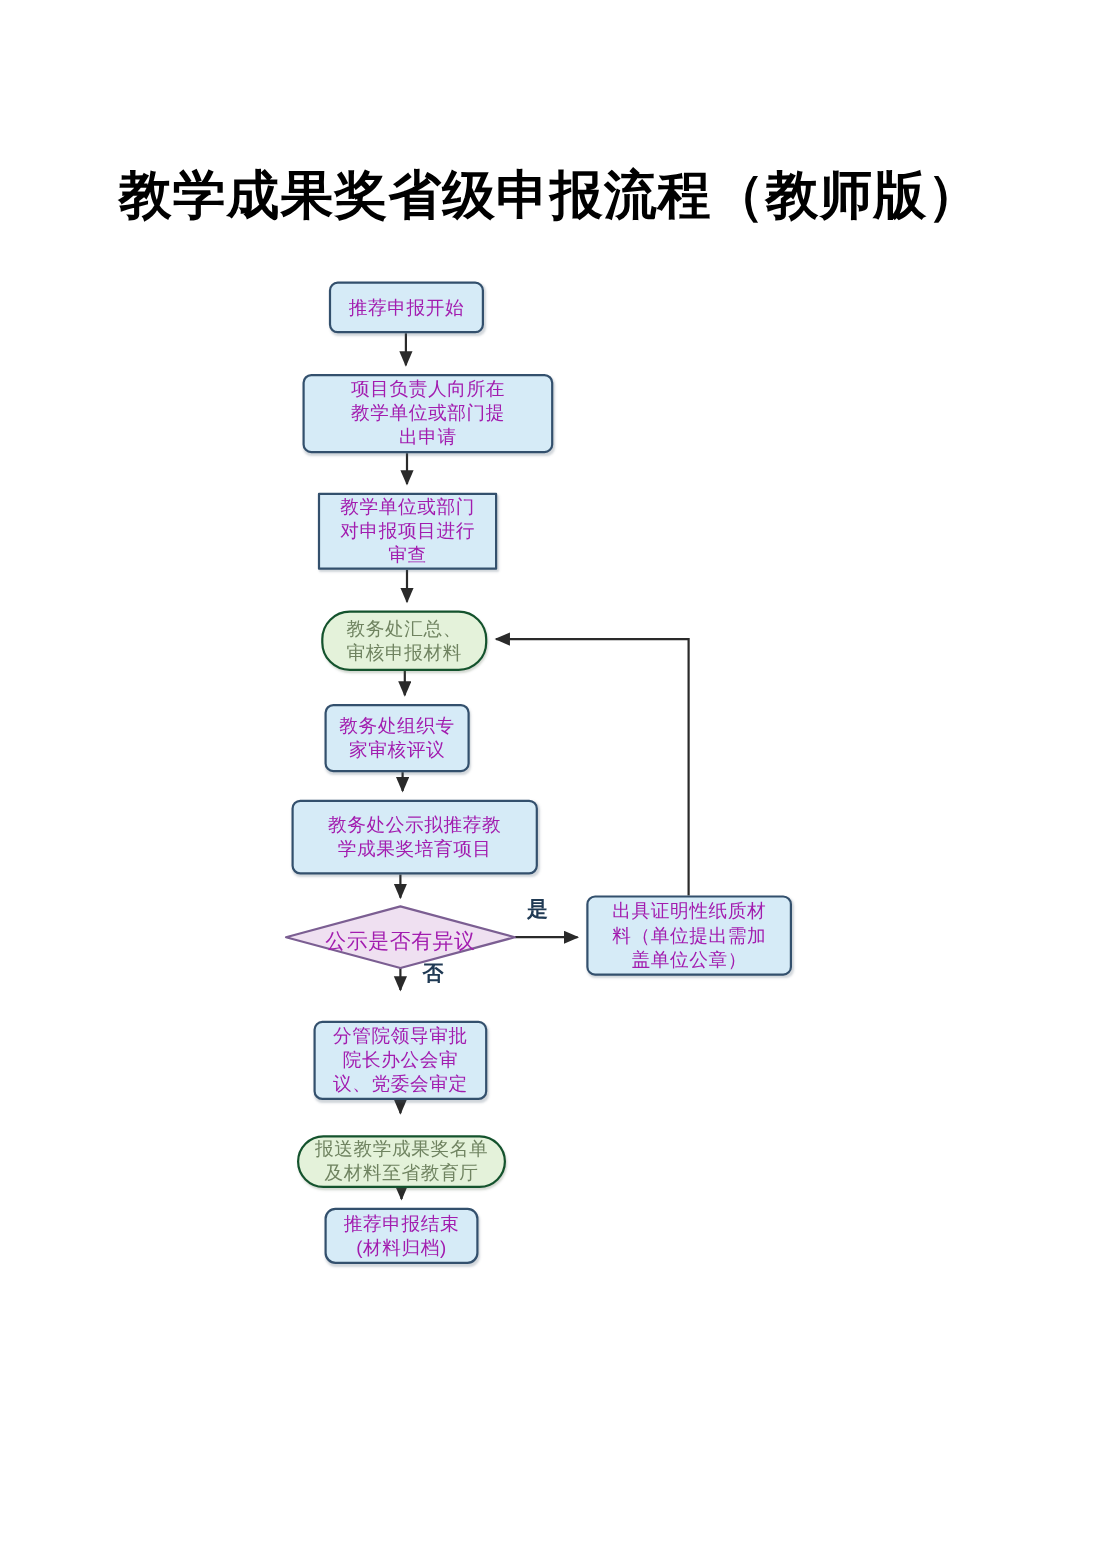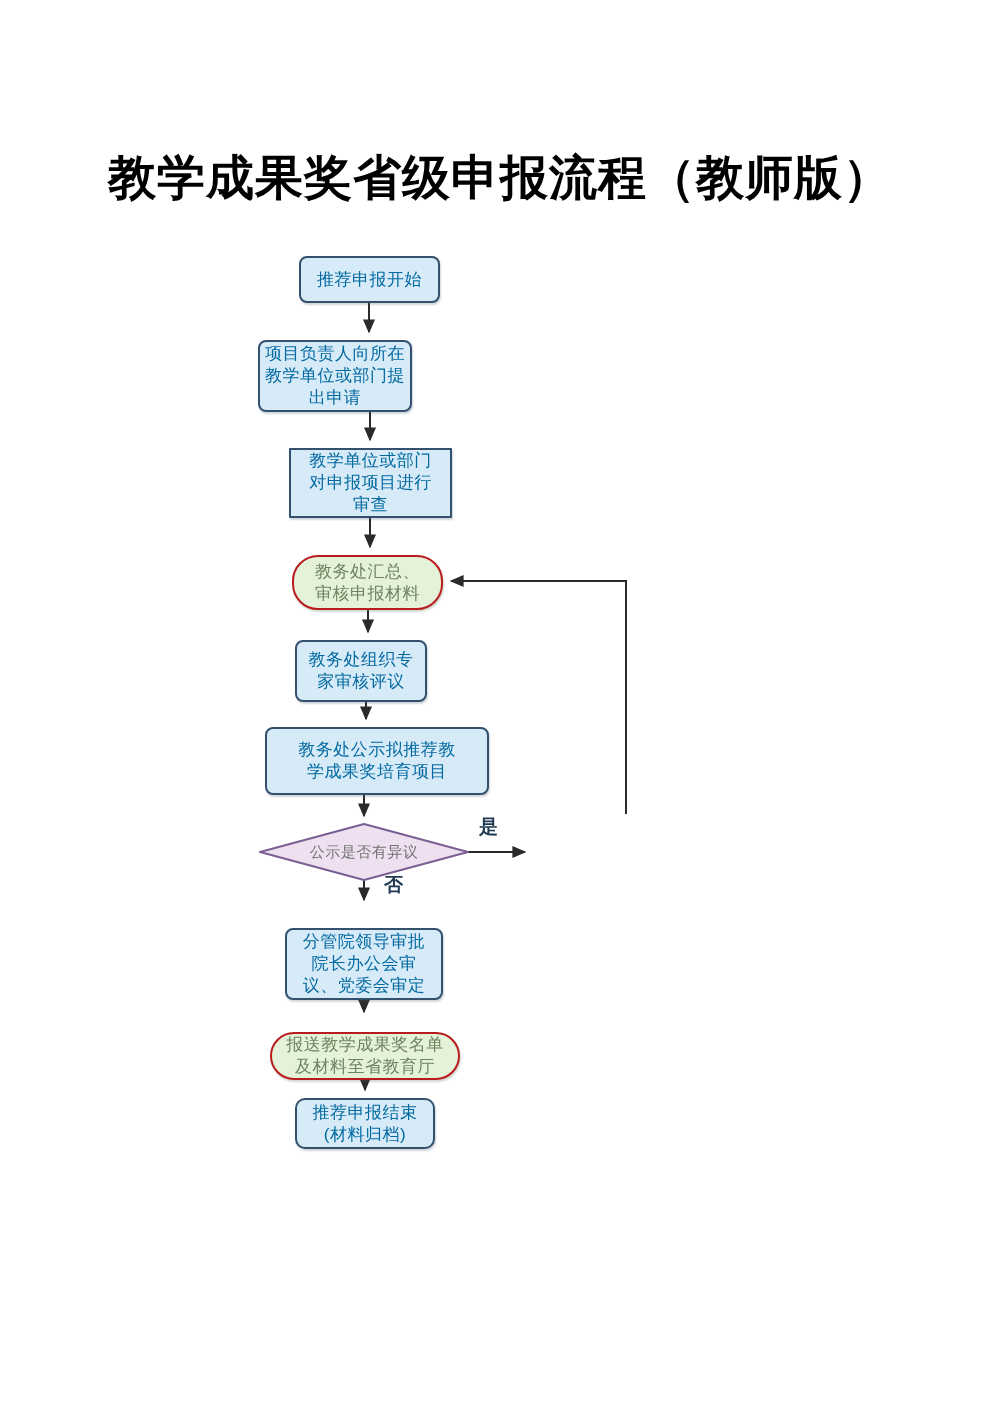--- a/index.html
+++ b/index.html
@@ -40,37 +40,37 @@
     justify-content: center;
     text-align: center;
     white-space: pre-line;
     font-size: 17px;
     line-height: 22px;
     letter-spacing: 0.5px;
   }
   .proc {
     background: #d6ebf7;
     border: 2px solid #33506d;
-    color: #0369a1;
+    color: #a21caf;
     border-radius: 8px;
     box-shadow: 1px 2px 2px rgba(70,90,110,0.25);
   }
   .proc.square { border-radius: 1px; }
   .proc.r10 { border-radius: 10px; }
   .green {
     background: #e4f2da;
-    border: 2px solid #b91c1c;
+    border: 2px solid #14532d;
     color: #6f8360;
     border-radius: 26px;
     box-shadow: 1px 2px 2px rgba(80,100,70,0.25);
   }
   .decision-label {
     position: absolute;
-    color: #737373;
-    font-size: 15px;
+    color: #a21caf;
+    font-size: 19px;
     letter-spacing: 0.5px;
     text-align: center;
   }
   .branch-label {
     position: absolute;
     color: #203a54;
     font-weight: 700;
     font-size: 19px;
   }
 </style>
@@ -98,39 +98,42 @@
       <line x1="364" y1="980" x2="364" y2="1012" marker-end="url(#ah)"></line>
       <line x1="365" y1="1067" x2="365" y2="1090" marker-end="url(#ah)"></line>
       <line x1="468" y1="852" x2="525" y2="852" marker-end="url(#ah)"></line>
       <polyline points="626,814 626,581 451,581" marker-end="url(#ah)"></polyline>
     </g>
     <polygon points="364,824 468,852 364,880 260,852" fill="#efe0f1" stroke="#7b5e92" stroke-width="2" stroke-linejoin="round"></polygon>
   </svg>
 
   <div class="node proc" style="left:299px; top:256px; width:141px; height:47px;">推荐申报开始</div>
 
-  <div class="node proc" style="left:258px; top:340px; width:154px; height:72px;">项目负责人向所在
+  <div class="node proc" style="left:275px; top:340px; width:228px; height:72px;">项目负责人向所在
 教学单位或部门提
 出申请</div>
 
   <div class="node proc square" style="left:289px; top:448px; width:163px; height:70px;">教学单位或部门
 对申报项目进行
 审查</div>
 
   <div class="node green" style="left:292px; top:555px; width:151px; height:55px;">教务处汇总、
 审核申报材料</div>
 
   <div class="node proc" style="left:295px; top:640px; width:132px; height:62px;">教务处组织专
 家审核评议</div>
 
   <div class="node proc" style="left:265px; top:727px; width:224px; height:68px;">教务处公示拟推荐教
 学成果奖培育项目</div>
 
   <div class="decision-label" style="left:279px; top:843px; width:170px;">公示是否有异议</div>
 
+  <div class="node proc" style="left:533px; top:814px; width:187px; height:73px;">出具证明性纸质材
+料（单位提出需加
+盖单位公章）</div>
 
   <div class="node proc" style="left:285px; top:928px; width:158px; height:72px;">分管院领导审批
 院长办公会审
 议、党委会审定</div>
 
   <div class="node green" style="left:270px; top:1020px; width:190px; height:48px; border-radius:24px;margin-top:12px;">报送教学成果奖名单
 及材料至省教育厅</div>
 
   <div class="node proc r10" style="left:295px; top:1098px; width:140px; height:51px;">推荐申报结束
 (材料归档)</div>

